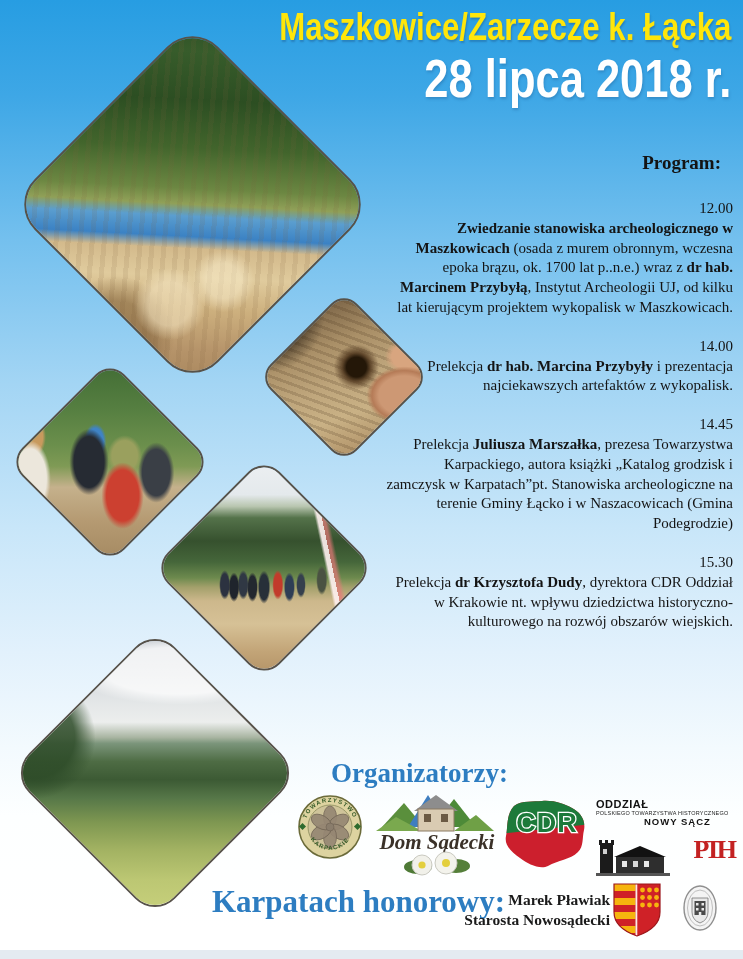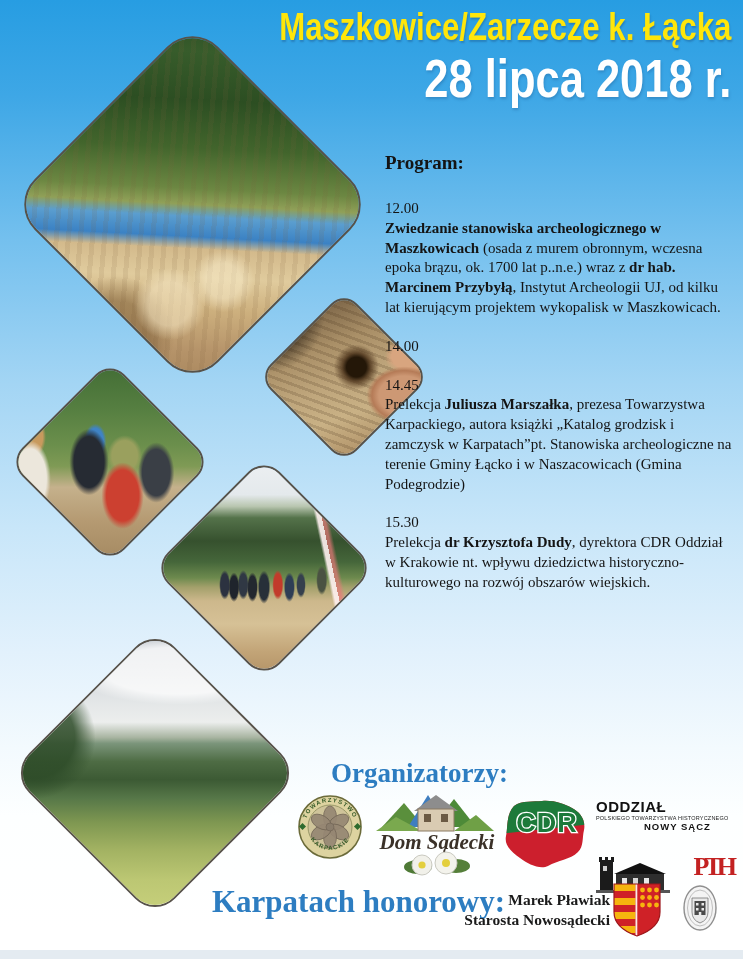--- a/index.html
+++ b/index.html
@@ -13,21 +13,21 @@
   .title{position:absolute;top:6px;right:12px;white-space:nowrap;
     font-family:"Liberation Sans","DejaVu Sans",sans-serif;font-weight:700;
     font-size:38px;color:#ffe60a;transform:scaleX(0.82);transform-origin:100% 50%;
     text-shadow:1px 2px 2px rgba(20,60,110,0.30);}
   .date{position:absolute;top:48px;right:12px;white-space:nowrap;
     font-family:"Liberation Sans","DejaVu Sans",sans-serif;font-weight:700;
     font-size:53px;color:#ffffff;transform:scaleX(0.82);transform-origin:100% 50%;
     text-shadow:1px 2px 3px rgba(20,60,110,0.25);}
 
   
-  .program{position:absolute;top:150px;right:10px;width:348px;
+  .program{position:absolute;top:150px;right:10px;width:348px;text-align:right;
     color:#141414;font-size:15px;line-height:1.32;}
   .p-heading{font-size:19px;font-weight:700;margin:0 12px 24px 0;}
   .p-item{margin-bottom:19px;}
   .p-time{font-weight:400;}
   .p-time:empty{display:none;}
   .rich b{font-weight:700;}
 
   
   .diamond{position:absolute;transform:rotate(45deg);overflow:hidden;
     border:2px solid #57524a;box-sizing:border-box;}
@@ -94,27 +94,27 @@
   .pat-names{position:absolute;top:890px;right:133px;text-align:right;font-size:15.5px;
     font-weight:700;color:#1a1a1a;line-height:1.3;}
   .logo{position:absolute;}
   #logo-karpackie{left:297px;top:794px;width:66px;height:66px;}
   #logo-dom{left:376px;top:785px;width:122px;height:98px;}
   #logo-cdr{left:498px;top:798px;width:94px;height:74px;}
   #logo-pth{left:596px;top:798px;width:142px;height:70px;}
   #coat-of-arms{left:612px;top:882px;width:50px;height:56px;}
   #seal{left:682px;top:884px;width:36px;height:48px;}
 
-  .pth-l1{font-family:"Liberation Sans",sans-serif;font-weight:700;font-size:15px;
+  .pth-l1{font-family:"Liberation Sans",sans-serif;font-weight:700;font-size:11px;
     letter-spacing:0.5px;color:#111;}
   .pth-l2{font-family:"Liberation Sans",sans-serif;font-size:5.5px;letter-spacing:0.2px;
     color:#222;white-space:nowrap;}
   .pth-l3{font-family:"Liberation Sans",sans-serif;font-weight:700;font-size:9.5px;
     letter-spacing:1px;color:#111;margin-left:48px;}
-  .pth-bottom{position:relative;height:42px;margin-top:20px;}
+  .pth-bottom{position:relative;height:42px;margin-top:8px;}
   .pth-castle{position:absolute;left:0;top:2px;}
   .pth-monogram{position:absolute;right:6px;top:2px;font-family:"Liberation Serif",serif;
     font-weight:700;font-size:26px;color:#c32222;letter-spacing:-5px;line-height:1;}
 </style>
 </head>
 <body>
 
 <div class="poster">
 
   <div class="title">Maszkowice/Zarzecze k. Łącka</div>
@@ -137,20 +137,21 @@
     </div>
 
   <div class="program">
     <div class="p-heading">Program:</div>
     <div class="p-item">
       <div class="p-time">12.00</div>
       <div class="p-text rich"><b>Zwiedzanie stanowiska archeologicznego w Maszkowicach </b><span>(osada z murem obronnym, wczesna epoka brązu, ok. 1700 lat p..n.e.) wraz z </span><b>dr hab. Marcinem Przybyłą</b><span>, Instytut Archeologii UJ, od kilku lat kierującym projektem wykopalisk w Maszkowicach.</span></div>
     </div>
     <div class="p-item">
       <div class="p-time">14.00</div>
+      <div class="p-text rich"><span>Prelekcja </span><b>dr hab. Marcina Przybyły</b><span> i prezentacja najciekawszych artefaktów z wykopalisk.</span></div>
     </div>
     <div class="p-item">
       <div class="p-time">14.45</div>
       <div class="p-text rich"><span>Prelekcja </span><b>Juliusza Marszałka</b><span>, prezesa Towarzystwa Karpackiego, autora książki „Katalog grodzisk i zamczysk w Karpatach”pt. Stanowiska archeologiczne na terenie Gminy Łącko i w Naszacowicach (Gmina Podegrodzie)</span></div>
     </div>
     <div class="p-item">
       <div class="p-time">15.30</div>
       <div class="p-text rich"><span>Prelekcja </span><b>dr Krzysztofa Dudy</b><span>, dyrektora CDR Oddział w Krakowie nt. wpływu dziedzictwa historyczno-kulturowego na rozwój obszarów wiejskich.</span></div>
     </div>
   </div>

